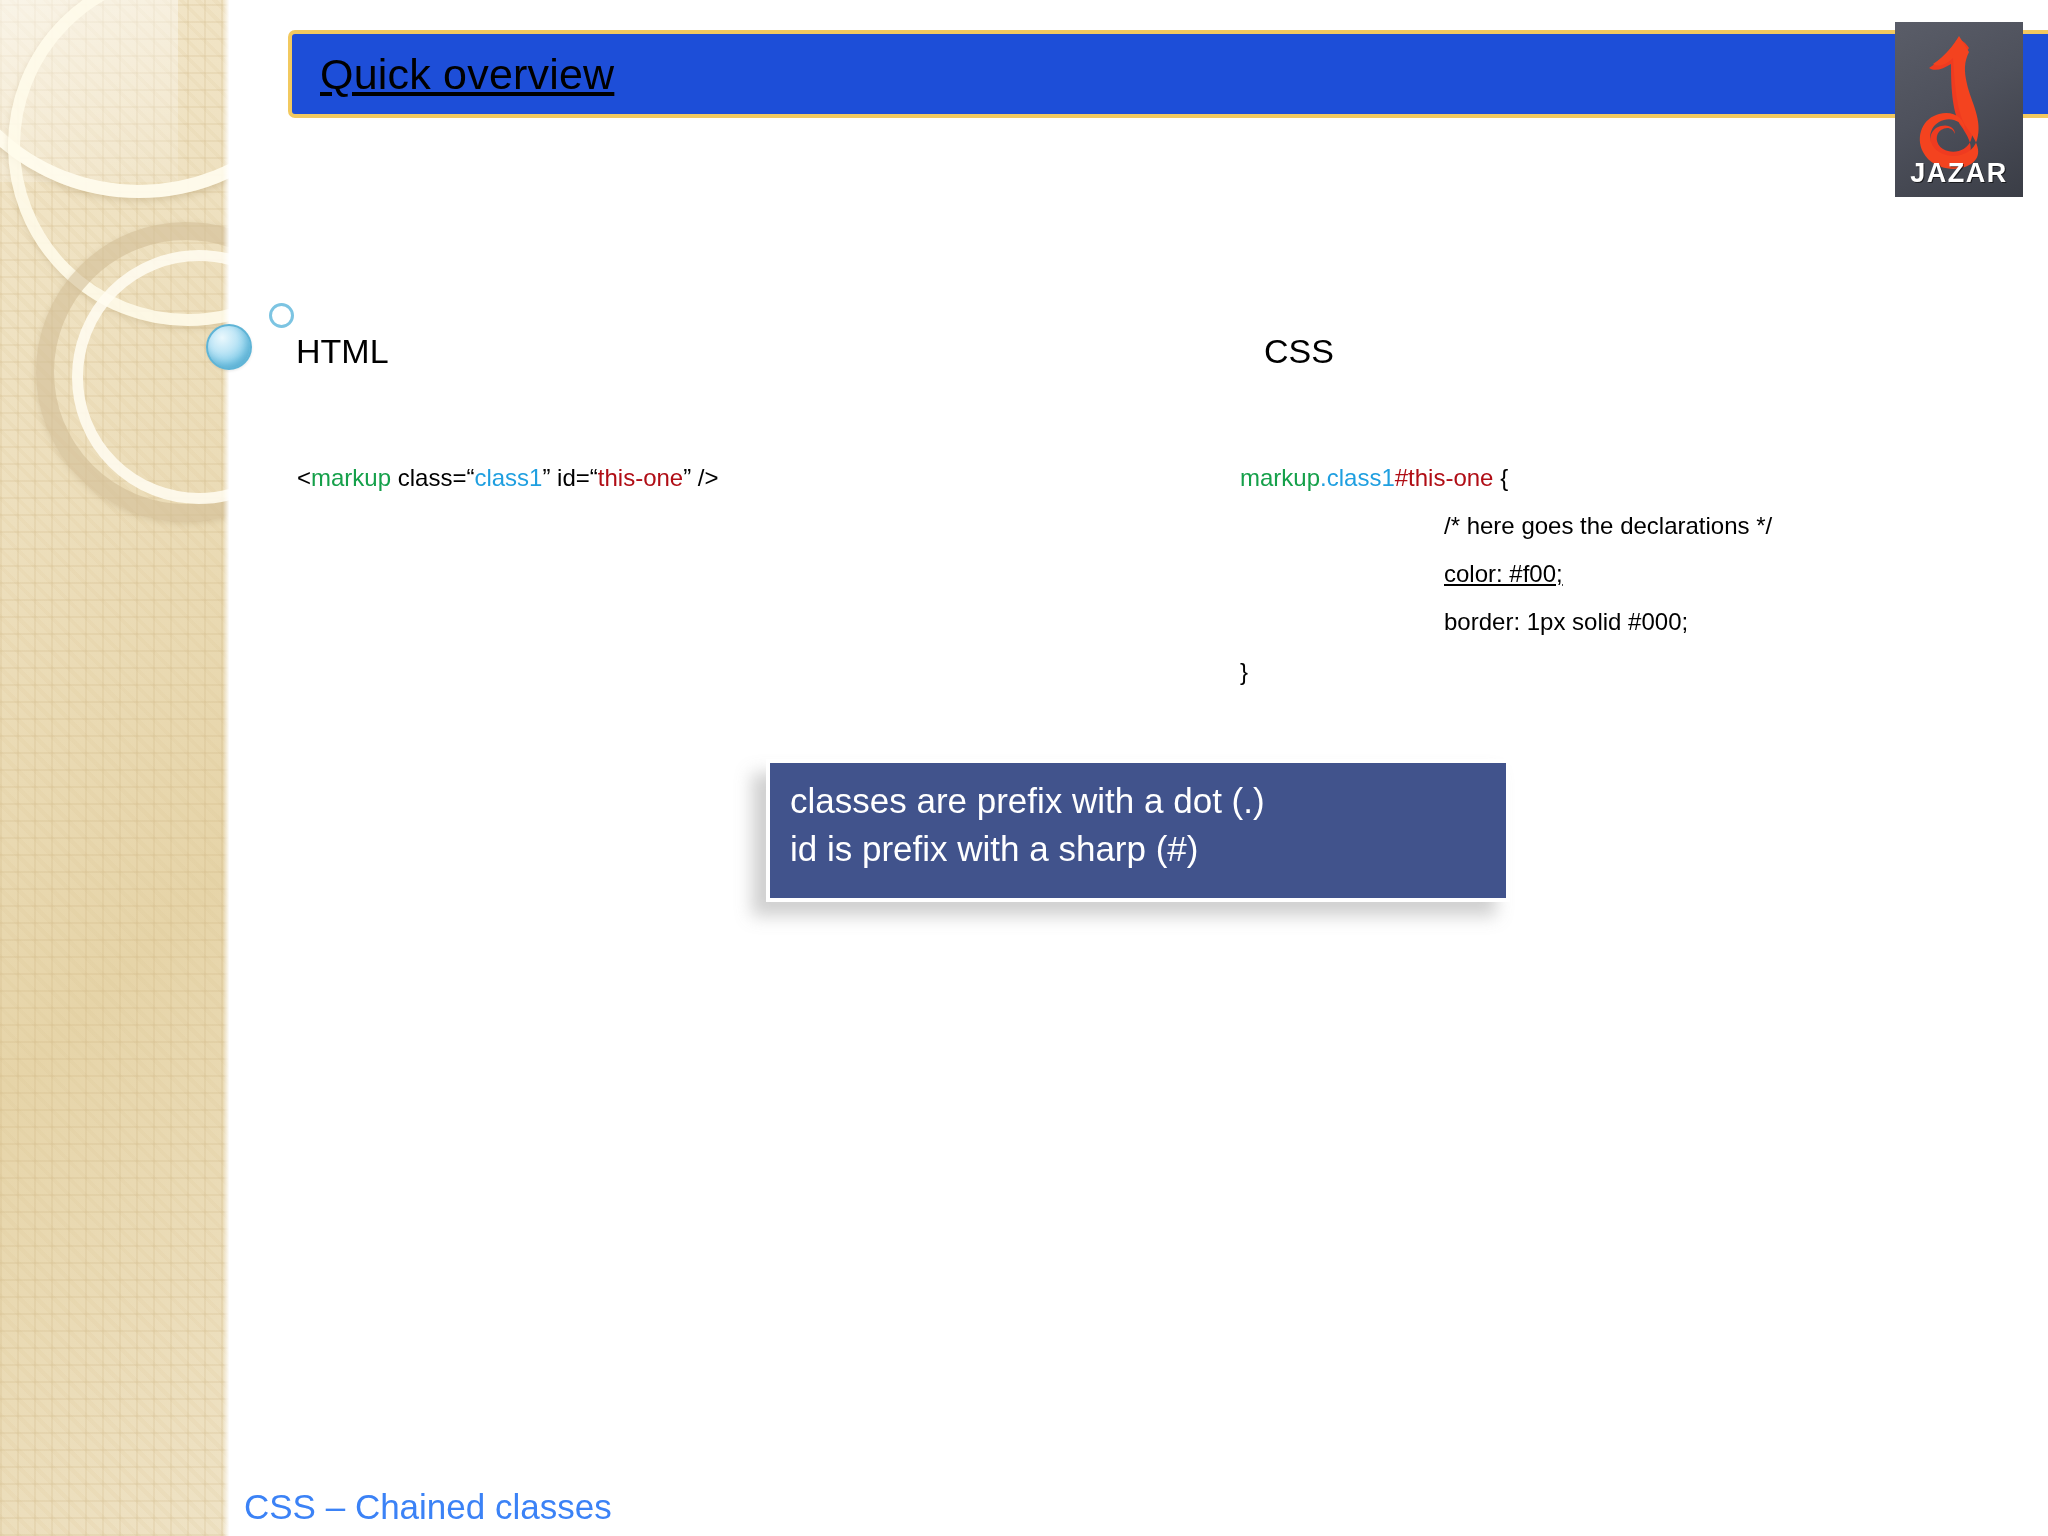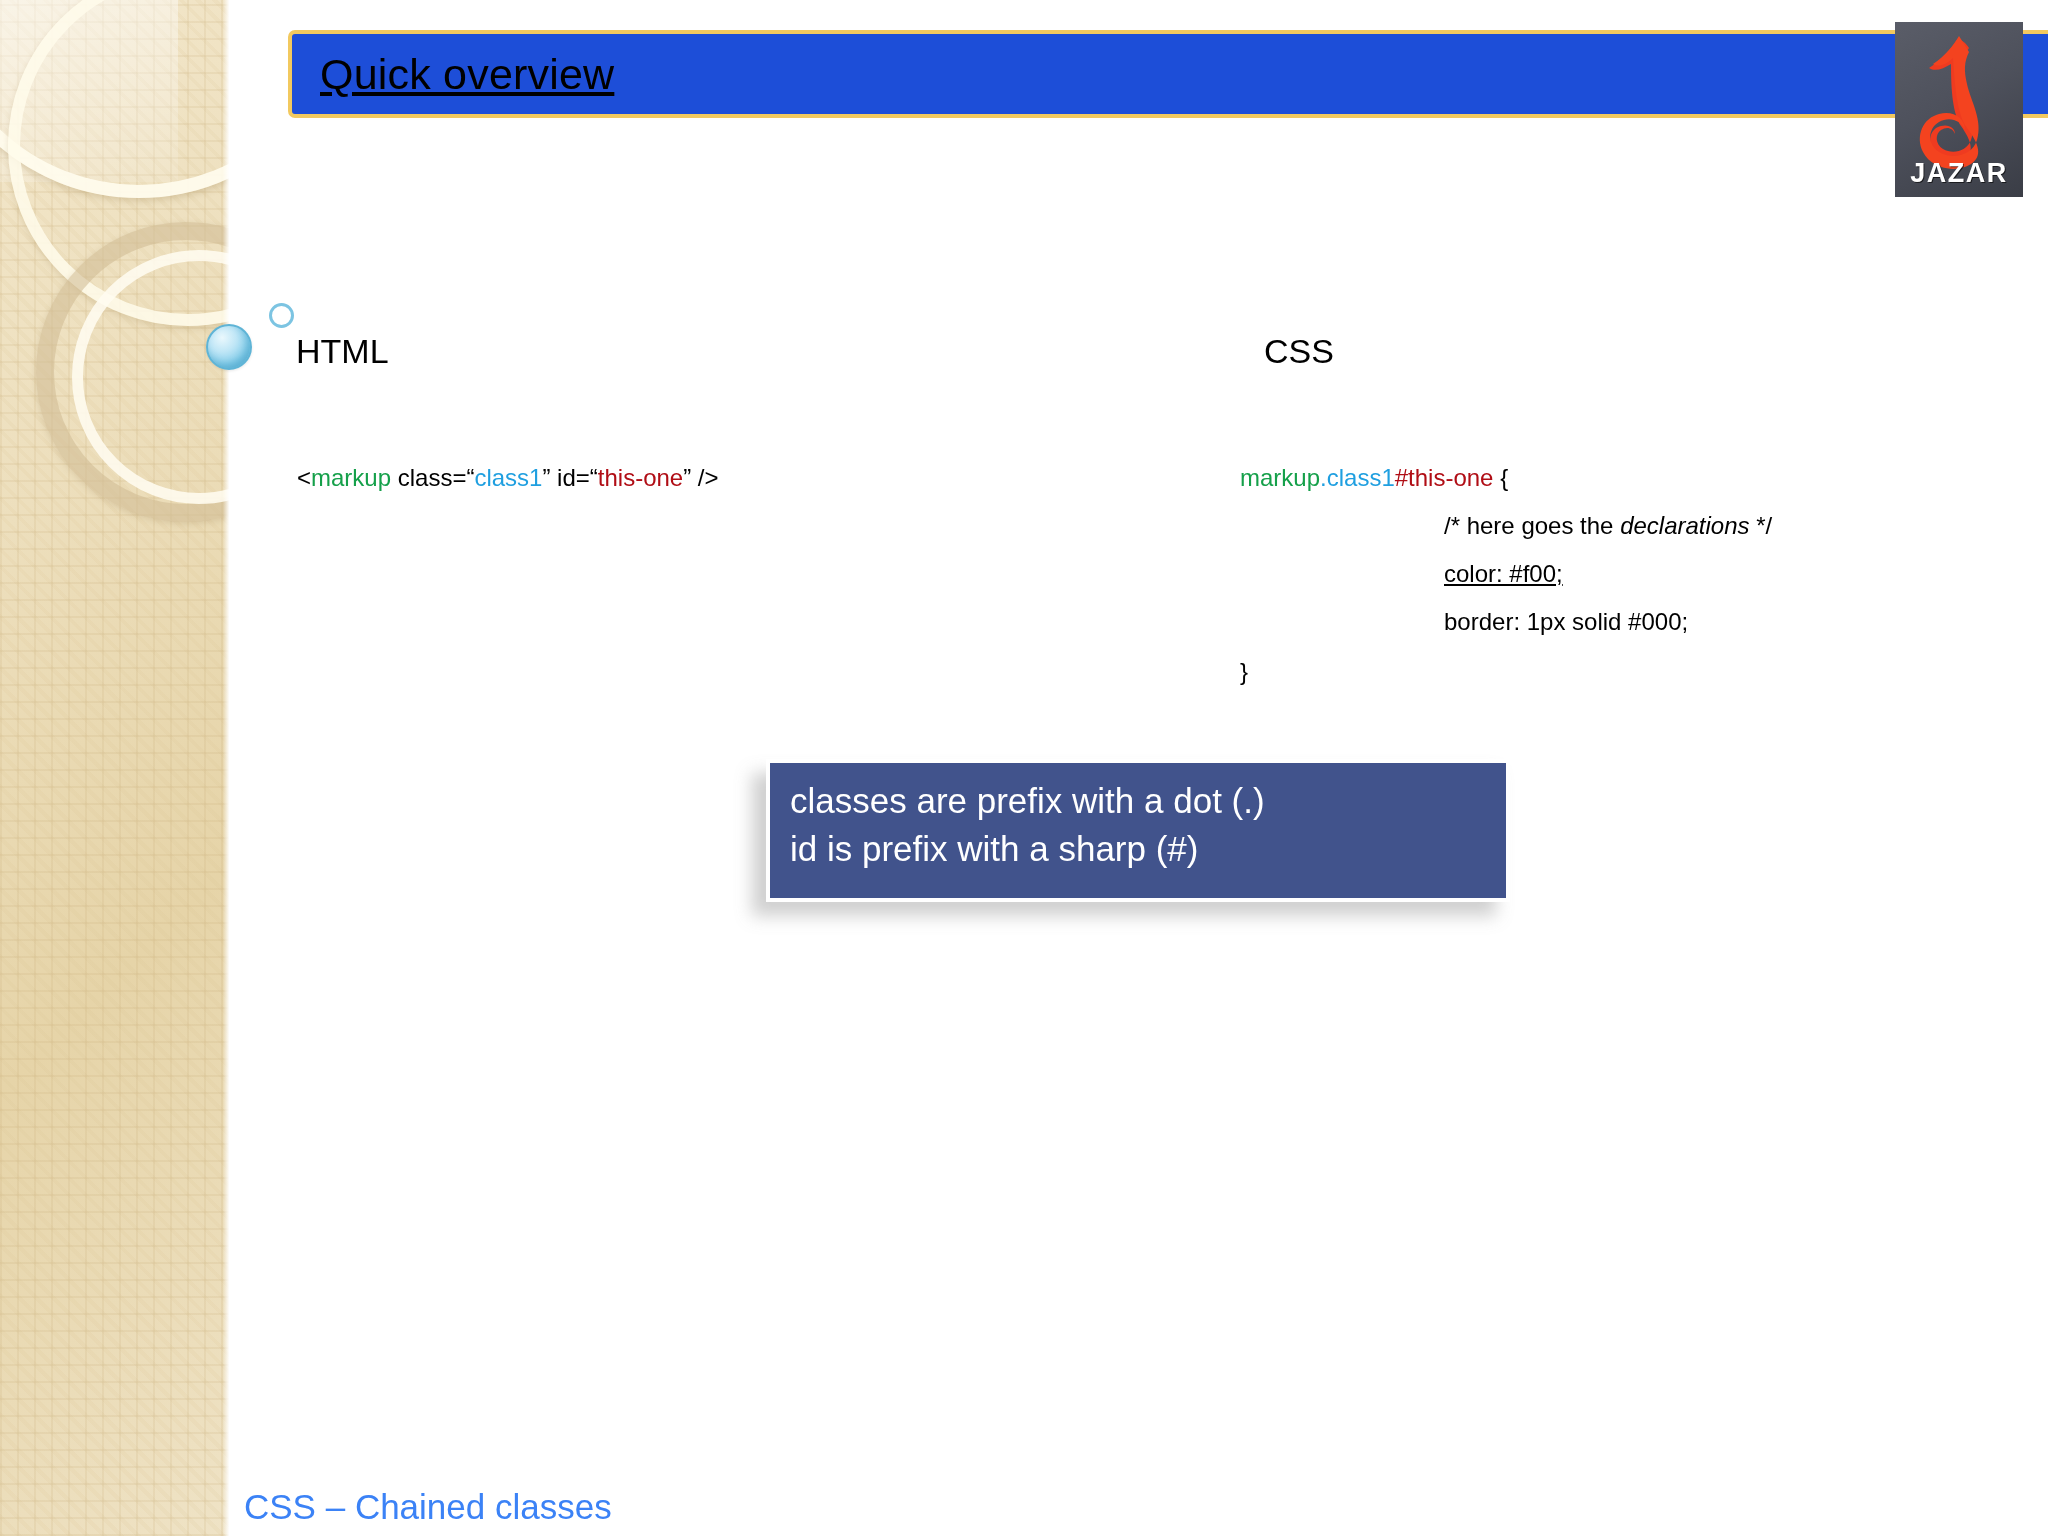--- a/index.html
+++ b/index.html
@@ -165,21 +165,21 @@
   .css-sel   { left: 1240px; top: 466px; }
   .css-d1    { left: 1444px; top: 514px; }
   .css-d2    { left: 1444px; top: 562px; text-decoration: underline; }
   .css-d3    { left: 1444px; top: 610px; }
   .css-close { left: 1240px; top: 660px; }
 
   .tok-green  { color: #15a04a; }
   .tok-blue   { color: #1f9fe0; }
   .tok-red    { color: #b00d15; }
   .tok-black  { color: #000000; }
-  .tok-italic { font-style: italic; }
+  .tok-italic { }
 
   
   .callout {
     position: absolute;
     left: 766px; top: 759px;
     width: 744px; height: 143px;
     background: #41538c;
     border: 4px solid #ffffff;
     box-sizing: border-box;
     box-shadow: -14px 14px 16px rgba(120,120,120,0.35);

